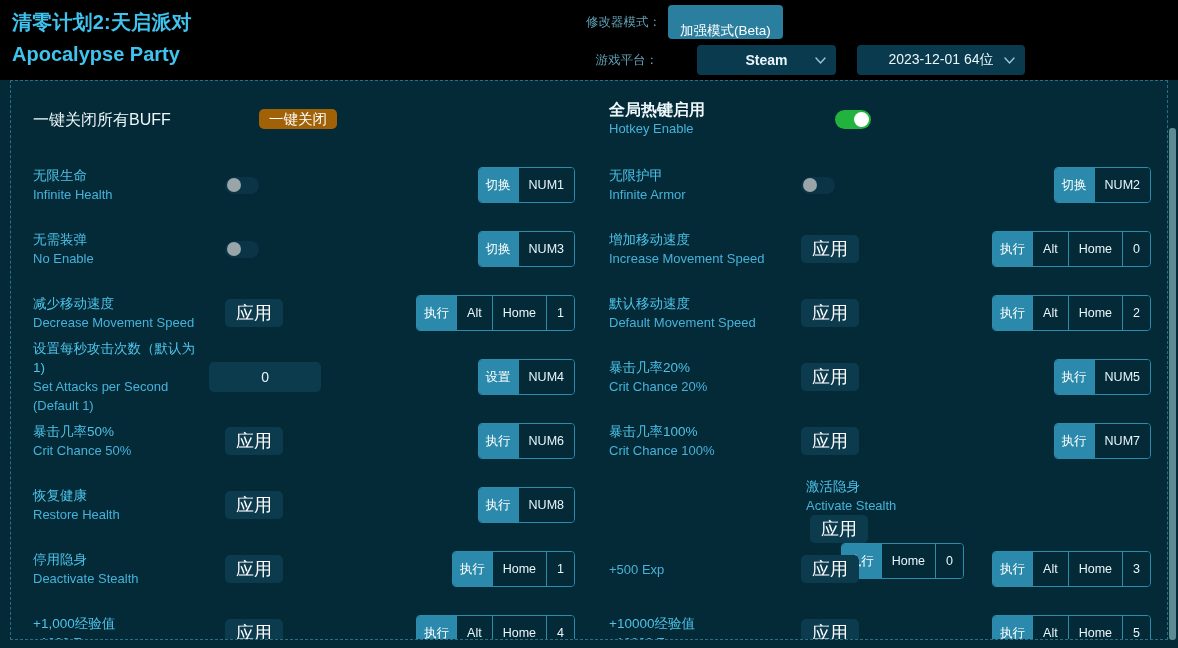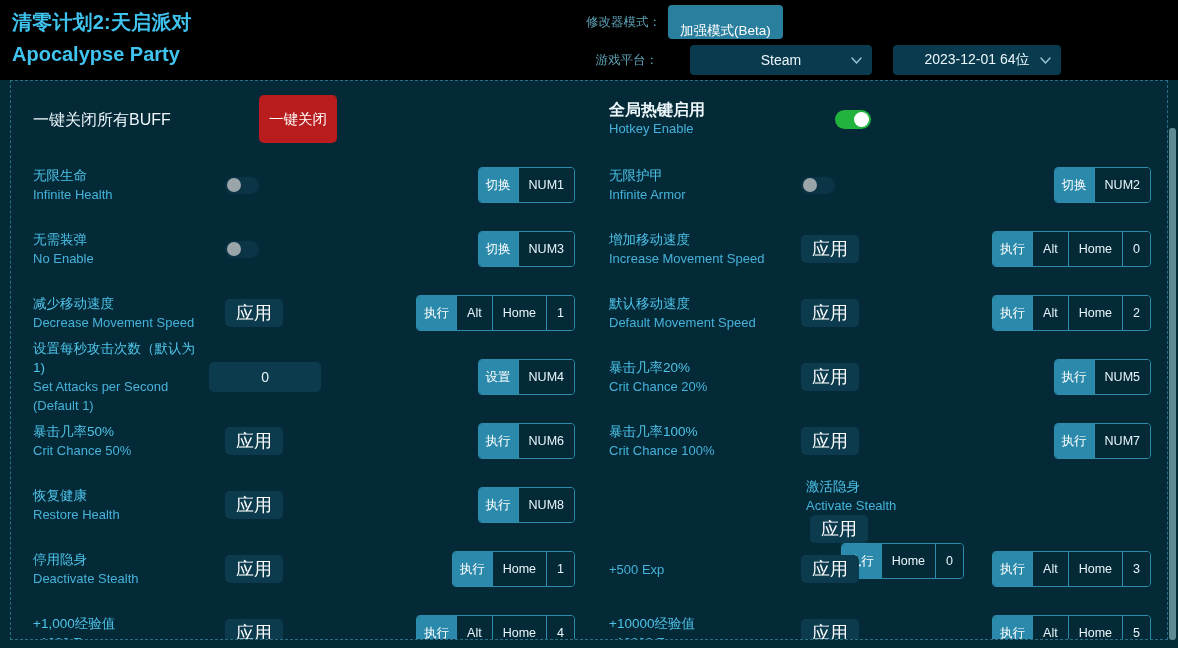--- a/index.html
+++ b/index.html
@@ -36,21 +36,21 @@
     background: #2a7f9e; color: #ffffff; font-size: 13.5px;
     border: none; border-radius: 4px; padding: 17px 12px;
     height: 30px; line-height: 18px; cursor: pointer;
     font-family: inherit;
   }
   .select-box {
     position: relative; background: #0a3a4d; border-radius: 4px;
     height: 30px; display: flex; align-items: center; justify-content: center;
     color: #e9f6fb; font-size: 14px; cursor: pointer;
   }
-  .select-platform { width: 182px; margin-left: 22px; }
+  .select-platform { width: 139px; margin-left: 29px; font-weight: bold; }
   .select-version  { width: 168px; margin-left: 21px; }
   .chev {
     position: absolute; right: 12px; top: 50%; margin-top: -3px;
     width: 9px; height: 9px;
   }
   .chev svg { display: block; }
 
   
   .panel {
     position: absolute; left: 10px; top: 80px;
@@ -82,22 +82,22 @@
 
   .ctrl { width: 200px; display: flex; align-items: center; justify-content: flex-start; }
   .ctrl-pad { padding-left: 28px; }
 
   .apply-btn {
     background: #0d3b4e; color: #ffffff; font-size: 18px;
     border: none; border-radius: 5px; width: 58px; height: 28px;
     cursor: pointer; font-family: inherit;
   }
   .closeall-btn {
-    background: #b91c1c; color: #ffffff; font-size: 14.5px;
-    border: none; border-radius: 5px; width: 78px; height: 48px;
+    background: #a16207; color: #ffffff; font-size: 14.5px;
+    border: none; border-radius: 5px; width: 78px; height: 20px;
     cursor: pointer; font-family: Liberation Sans, sans-serif;
   }
   .num-input {
     background: #0d3b4e; color: #e6f4fa; font-size: 14px;
     border: none; border-radius: 5px; width: 112px; height: 30px;
     text-align: center; font-family: inherit; outline: none;
   }
 
   
   .toggle {

